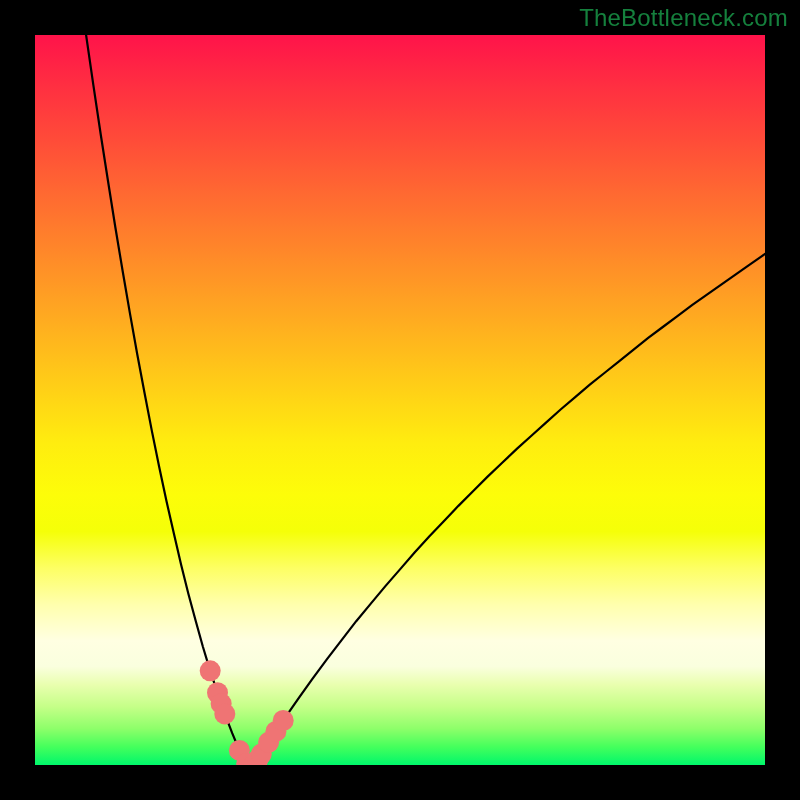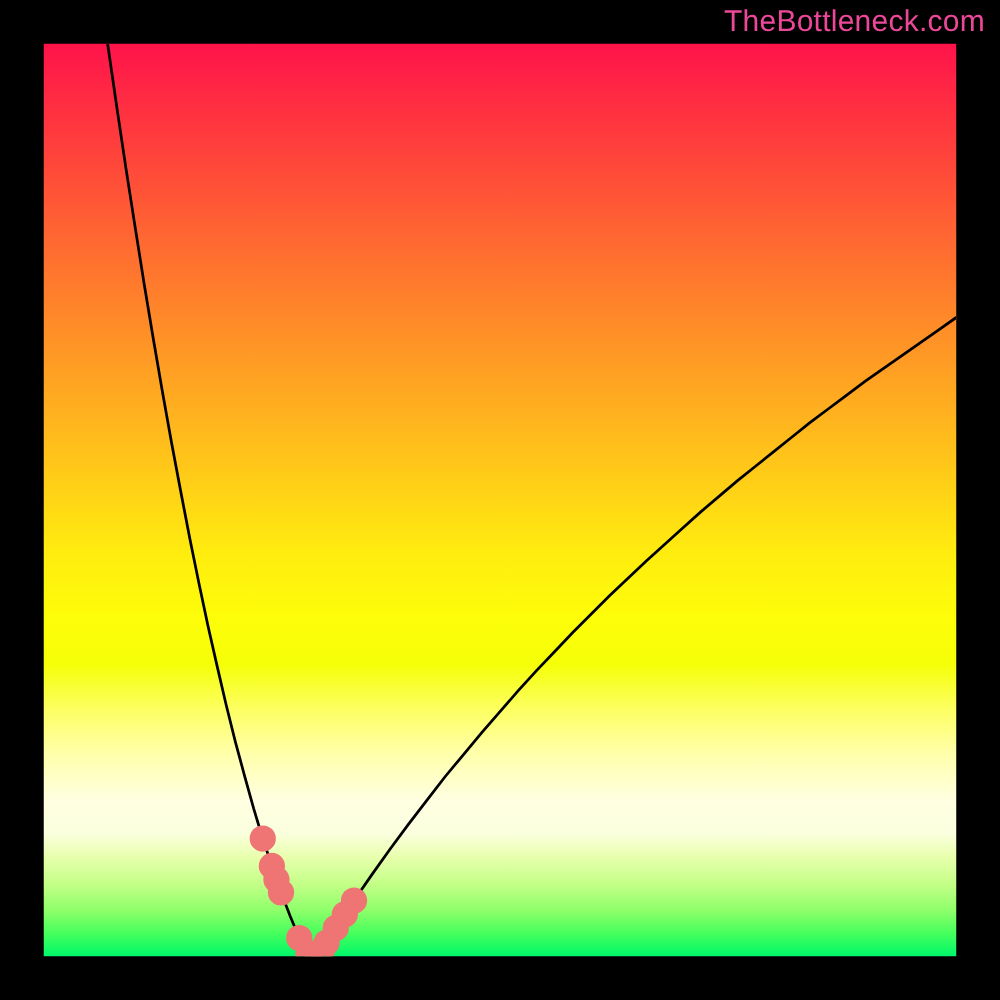--- a/index.html
+++ b/index.html
@@ -46,21 +46,21 @@
       #c5ff88 92%,
       #8eff6a 95%,
       #45ff5c 97.5%,
       #00f76b 100%
     );
   }
   .watermark {
     position: absolute;
     top: 4px;
     right: 12px;
-    color: #ec4899;
+    color: #15803d;
     font-size: 24px;
     font-weight: 400;
     letter-spacing: 0.2px;
   }
   svg.curve {
     position: absolute;
     top: 0;
     left: 0;
     width: 730px;
     height: 730px;

